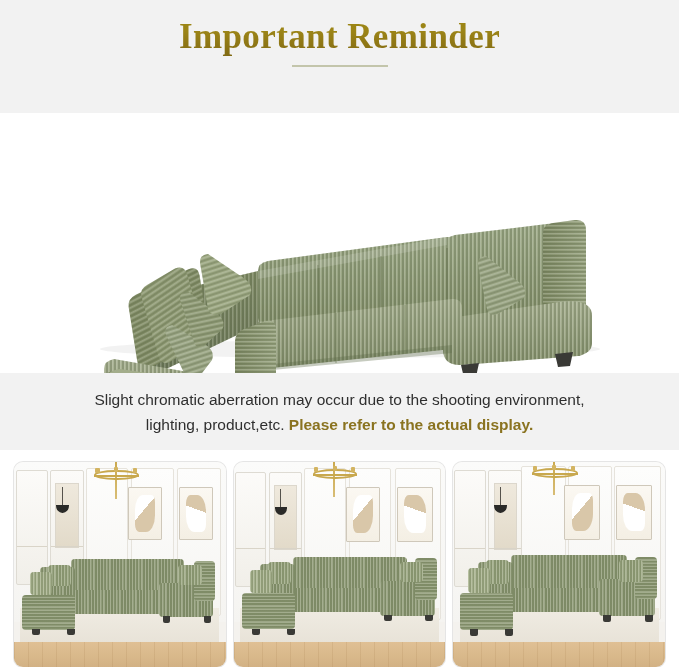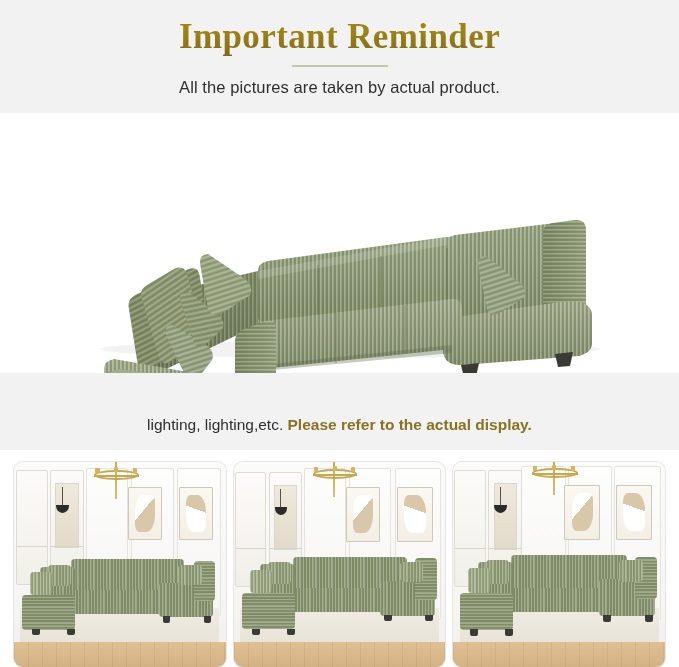--- a/index.html
+++ b/index.html
@@ -115,21 +115,20 @@
   .hero-svg { display:block; }
 </style>
 </head>
 <body>
 
 <div id="page">
 
   <div class="header-band">
     <div class="reminder-title">Important Reminder</div>
     <div class="title-divider"></div>
-    <div class="reminder-subtitle">All the pictures are taken by actual product.</div>
   </div>
 
   <div class="hero-panel">
     <div class="hero-stage">
       <svg class="hero-svg" width="679" height="260" viewBox="0 0 679 260">
         <defs>
           <linearGradient id="gSeat" x1="0" y1="0" x2="0" y2="1">
             <stop offset="0" stop-color="#a3ad8b"></stop>
               <stop offset="1" stop-color="#828e68"></stop>
           </linearGradient>
@@ -229,22 +228,22 @@
         <path d="M213,374 L233,375 L230,390 L217,389 Z" fill="#3a3a36"></path>
         <path d="M243,300 L257,299 L255,312 L245,313 Z" fill="#3a3a36"></path>
 
         <path d="M258,158 L447,124 L447,132 L258,166 Z" fill="#ffffff" opacity="0.14"></path>
       </svg>
     </div>
   </div>
 
   <div class="disclaimer-band">
     <div class="disclaimer-text">
-      <br>
-      <span>lighting, lighting,etc. </span><span class="disclaimer-accent">Please refer to the actual display.</span>
+      <span>Slight chromatic aberration may occur due to the shooting environment,</span><br>
+      <span>lighting, product,etc. </span><span class="disclaimer-accent">Please refer to the actual display.</span>
     </div>
   </div>
 
   <div class="thumb-row">
 
     <div class="thumb">
       <div class="thumb-scene">
         <div class="wall"></div>
         <div class="wall-panel" style="left:34%;top:3%;width:20%;height:72%;"></div>
         <div class="wall-panel" style="left:55.5%;top:3%;width:20%;height:72%;"></div>

